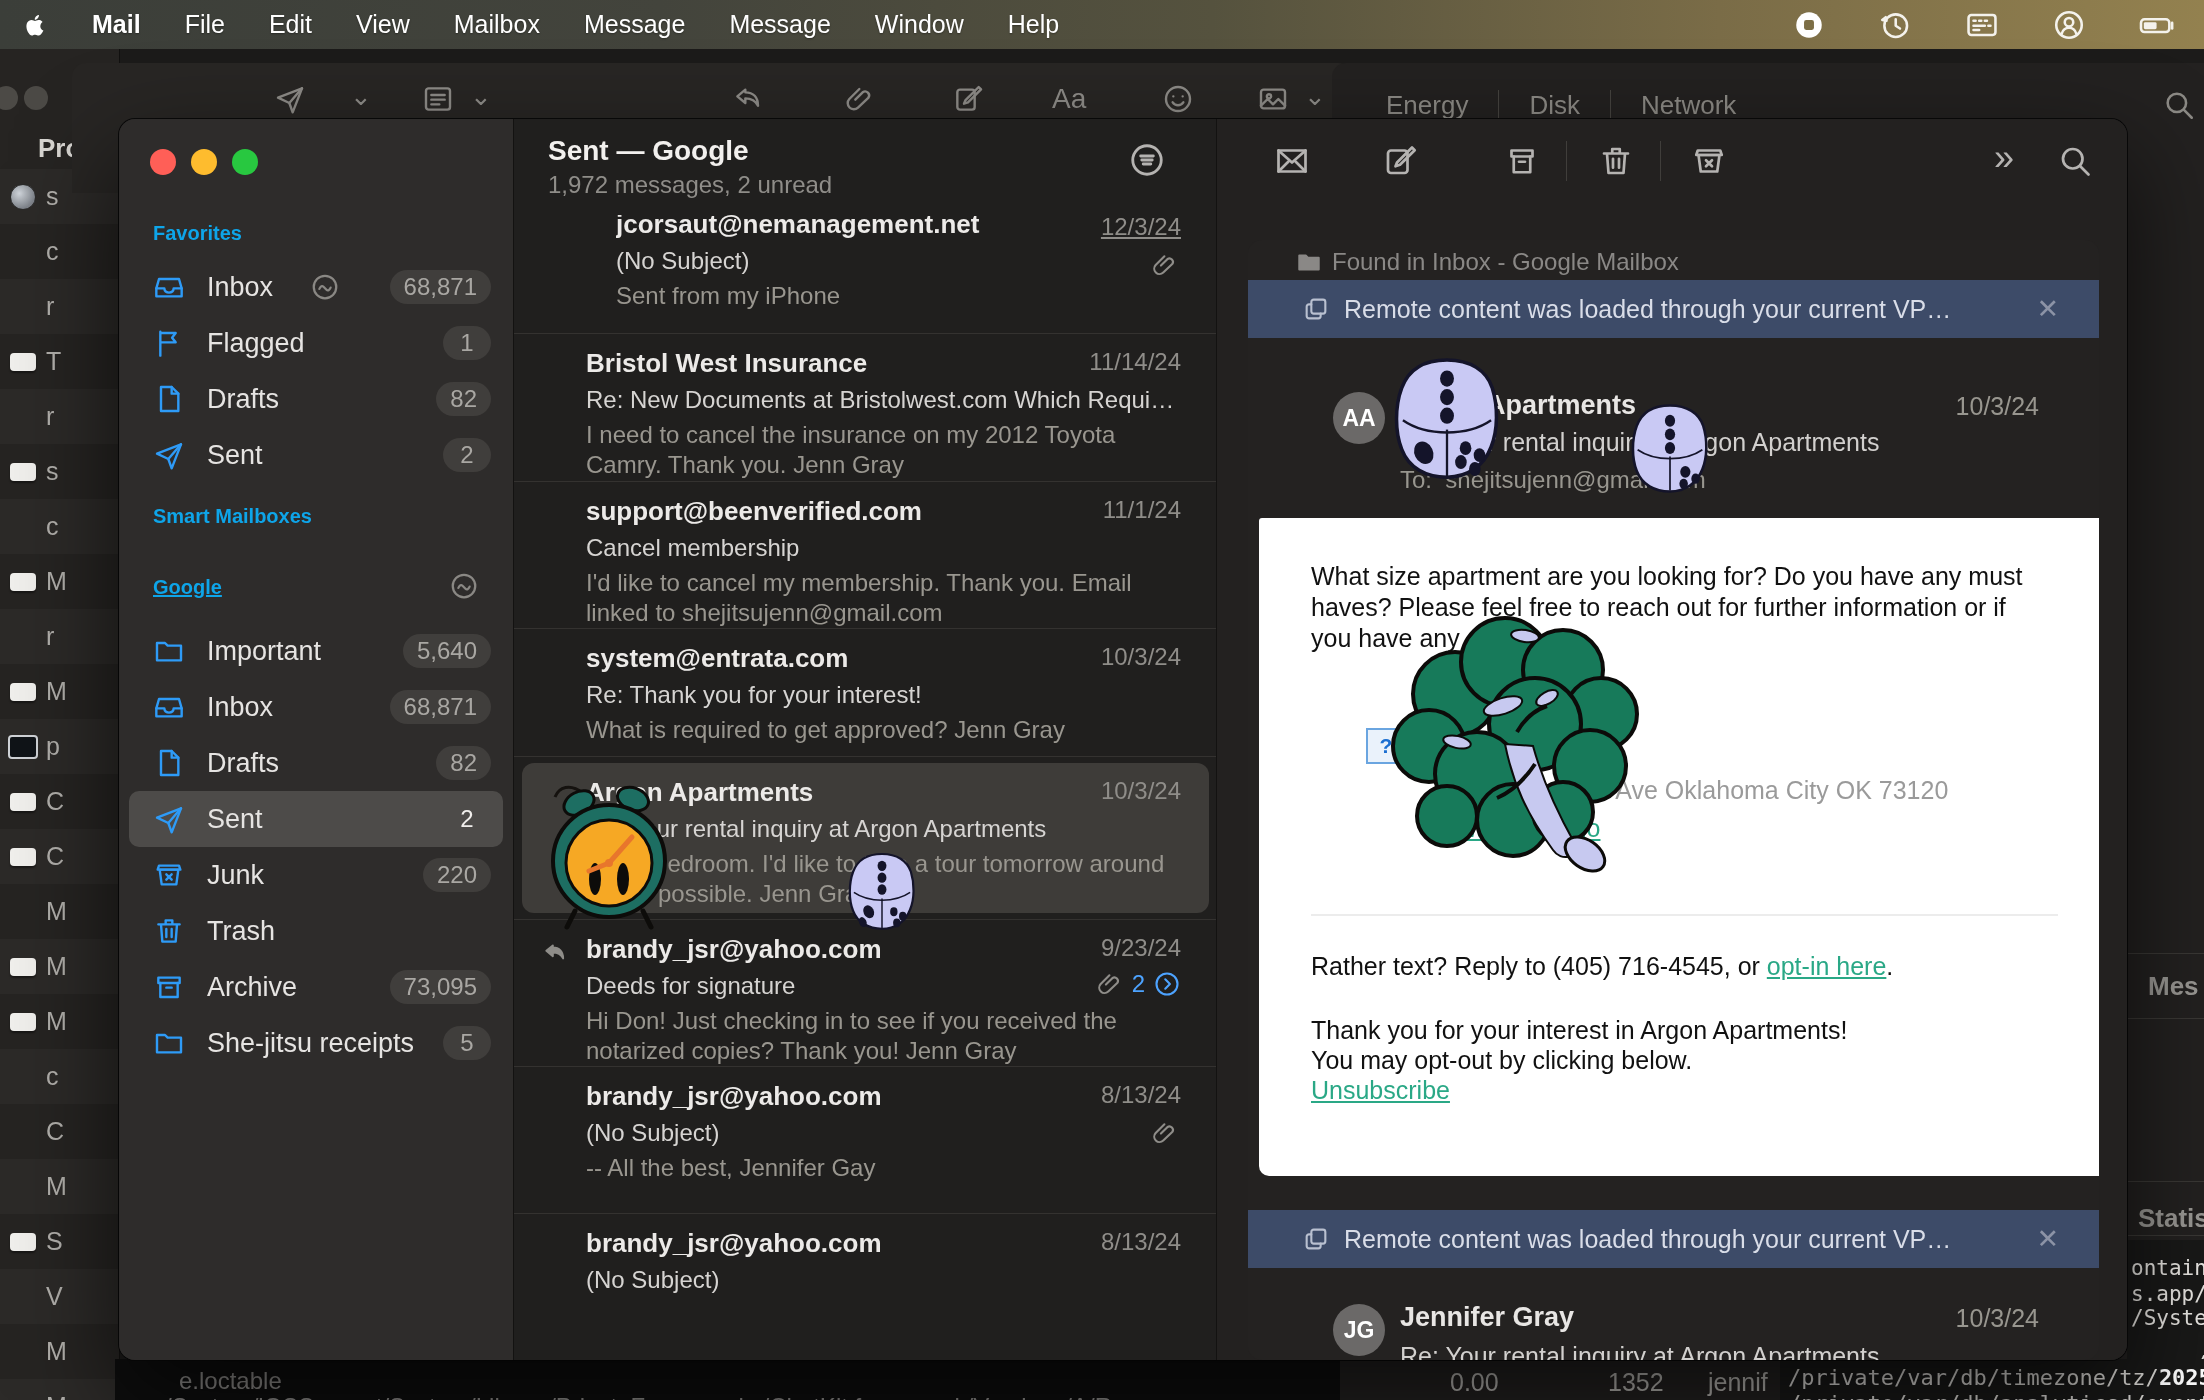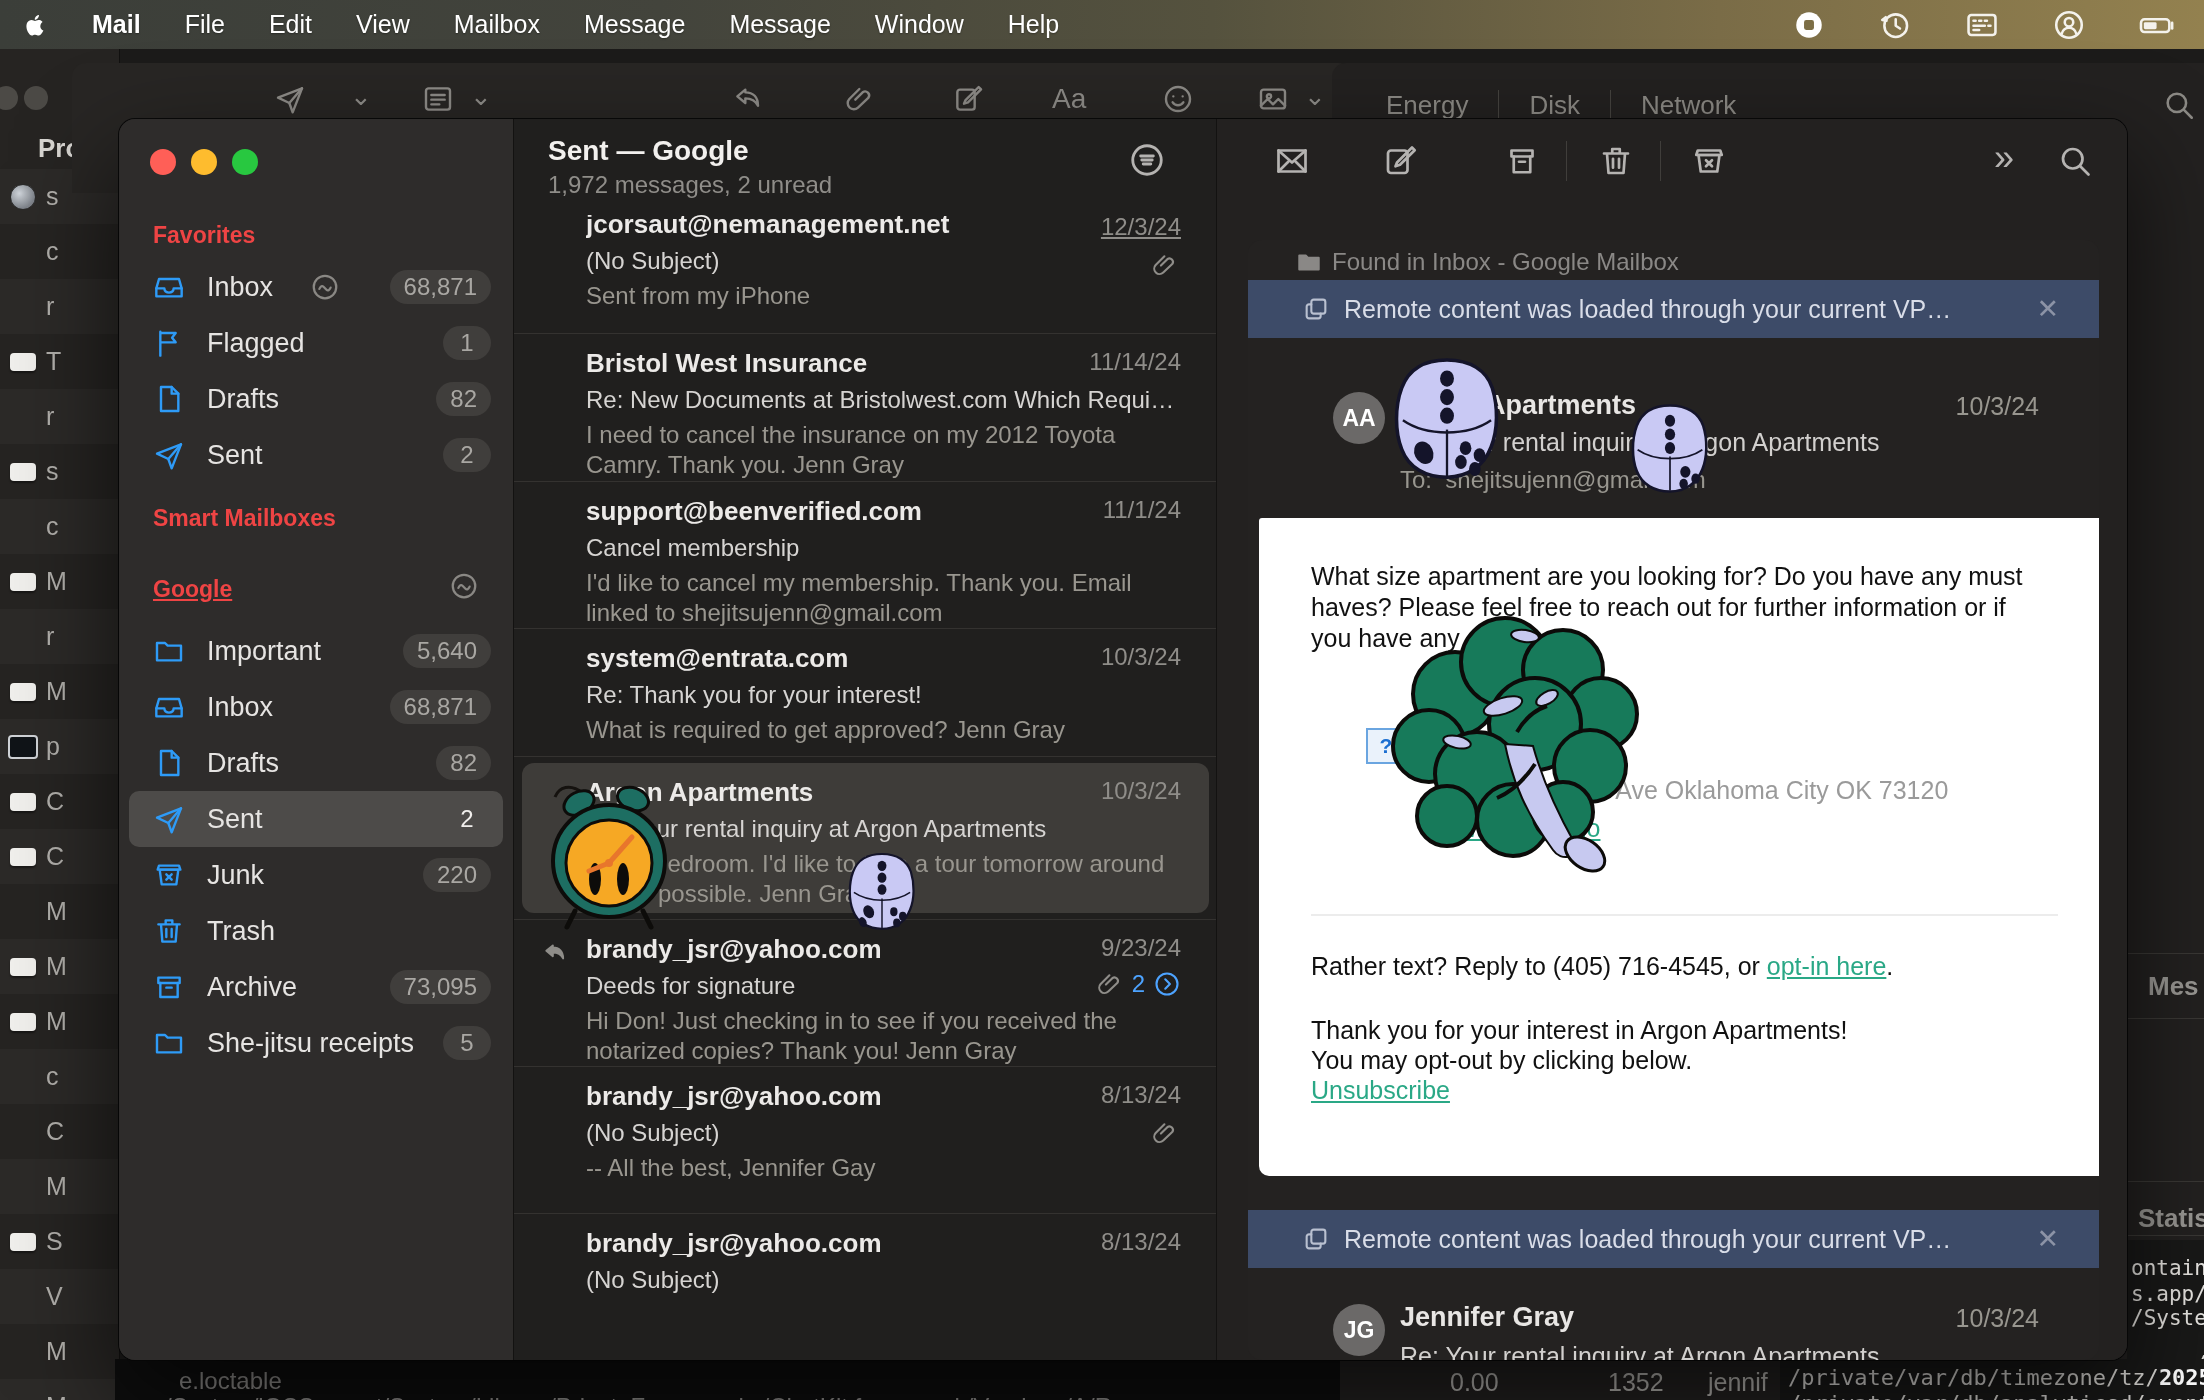--- a/index.html
+++ b/index.html
@@ -36,21 +36,21 @@
   #actbottom{left:1340px;top:1359px;width:440px;height:41px;background:#232120;color:#b8b6b2;font-size:25px;}
   #blackband{left:115px;top:1359px;width:1225px;height:41px;background:#0e0e0e;color:#8f8d8b;font-size:24px;overflow:hidden;}
   #termbottom{left:1780px;top:1359px;width:424px;height:41px;background:#191918;overflow:hidden;
     font-family:"DejaVu Sans Mono",monospace;font-size:22px;color:#dedcd8;}
   .dot{position:absolute;width:24px;height:24px;border-radius:50%;background:#4c4a46;}
   
   #mailwin{left:119px;top:119px;width:2008px;height:1241px;border-radius:16px;overflow:hidden;
     background:#201f1e;box-shadow:0 40px 100px rgba(0,0,0,.65),0 0 0 1px #0a0a0a;}
   #sidebar{position:absolute;left:0;top:0;width:394px;height:100%;background:#2e2c2b;}
   .tl{position:absolute;top:30px;width:26px;height:26px;border-radius:50%;}
-  .sbhead{position:absolute;left:34px;font-size:23px;font-weight:bold;color:#ef4444;}
+  .sbhead{position:absolute;left:34px;font-size:20px;font-weight:bold;color:#0ea5e9;}
   .sbcol{position:absolute;left:0;width:394px;display:flex;flex-direction:column;}
   .sbrow{height:56px;display:flex;align-items:center;padding:0 22px 0 34px;box-sizing:border-box;
     font-size:27px;color:#e6e4e2;}
   .sbrow .lic{width:32px;height:32px;color:#2e9bf7;margin-right:22px;flex:0 0 auto;}
   .sbrow .lbl{white-space:nowrap;overflow:hidden;}
   .pill{margin-left:auto;background:#403e3c;color:#a9a7a3;border-radius:999px;font-size:24px;
     padding:3px 14px;min-width:20px;text-align:center;}
   .sbrow.sel{background:#4d4b49;border-radius:10px;margin:0 10px;padding:0 12px 0 24px;}
   .sbrow.sel .pill{background:transparent;color:#f0eeec;}
   .syncic{width:30px;height:30px;color:#8a8884;margin-left:auto;margin-right:12px;flex:0 0 auto;}
@@ -469,21 +469,21 @@
     <div id="listpane">
       <div id="list-title">Sent — Google</div>
       <div id="list-sub">1,972 messages, 2 unread</div>
       <svg class="ic" style="position:absolute;left:614px;top:22px;color:#b5b3b1;" width="38" height="38" viewBox="0 0 24 24">
           <circle cx="12" cy="12" r="9"></circle>
           <path d="M8 9.5h8M8.7 12h6.6M9.6 14.5h4.8"></path>
         </svg>
 
       <div id="rows">
 
-        <div class="mrow" style="height:130px;padding-top:0;">
+        <div class="mrow" style="height:130px;padding-top:0;margin-left:30px;">
           <div class="snd" style="margin-top:-6px;">jcorsaut@nemanagement.net</div>
           <div class="dt" style="top:-2px;text-decoration:underline;">12/3/24</div>
           <div class="sbj">(No Subject)</div>
           <div class="prv">Sent from my iPhone</div>
           <svg class="ic clip" style="top:36px;" viewBox="0 0 24 24">
               <path d="M8.5 12.5 14 7a3 3 0 0 1 4.2 4.2L10.5 18.5a4.6 4.6 0 0 1-6.5-6.5L11.5 4.5"></path>
             </svg>
         </div>
 
         <div class="mrow" style="height:160px;">

